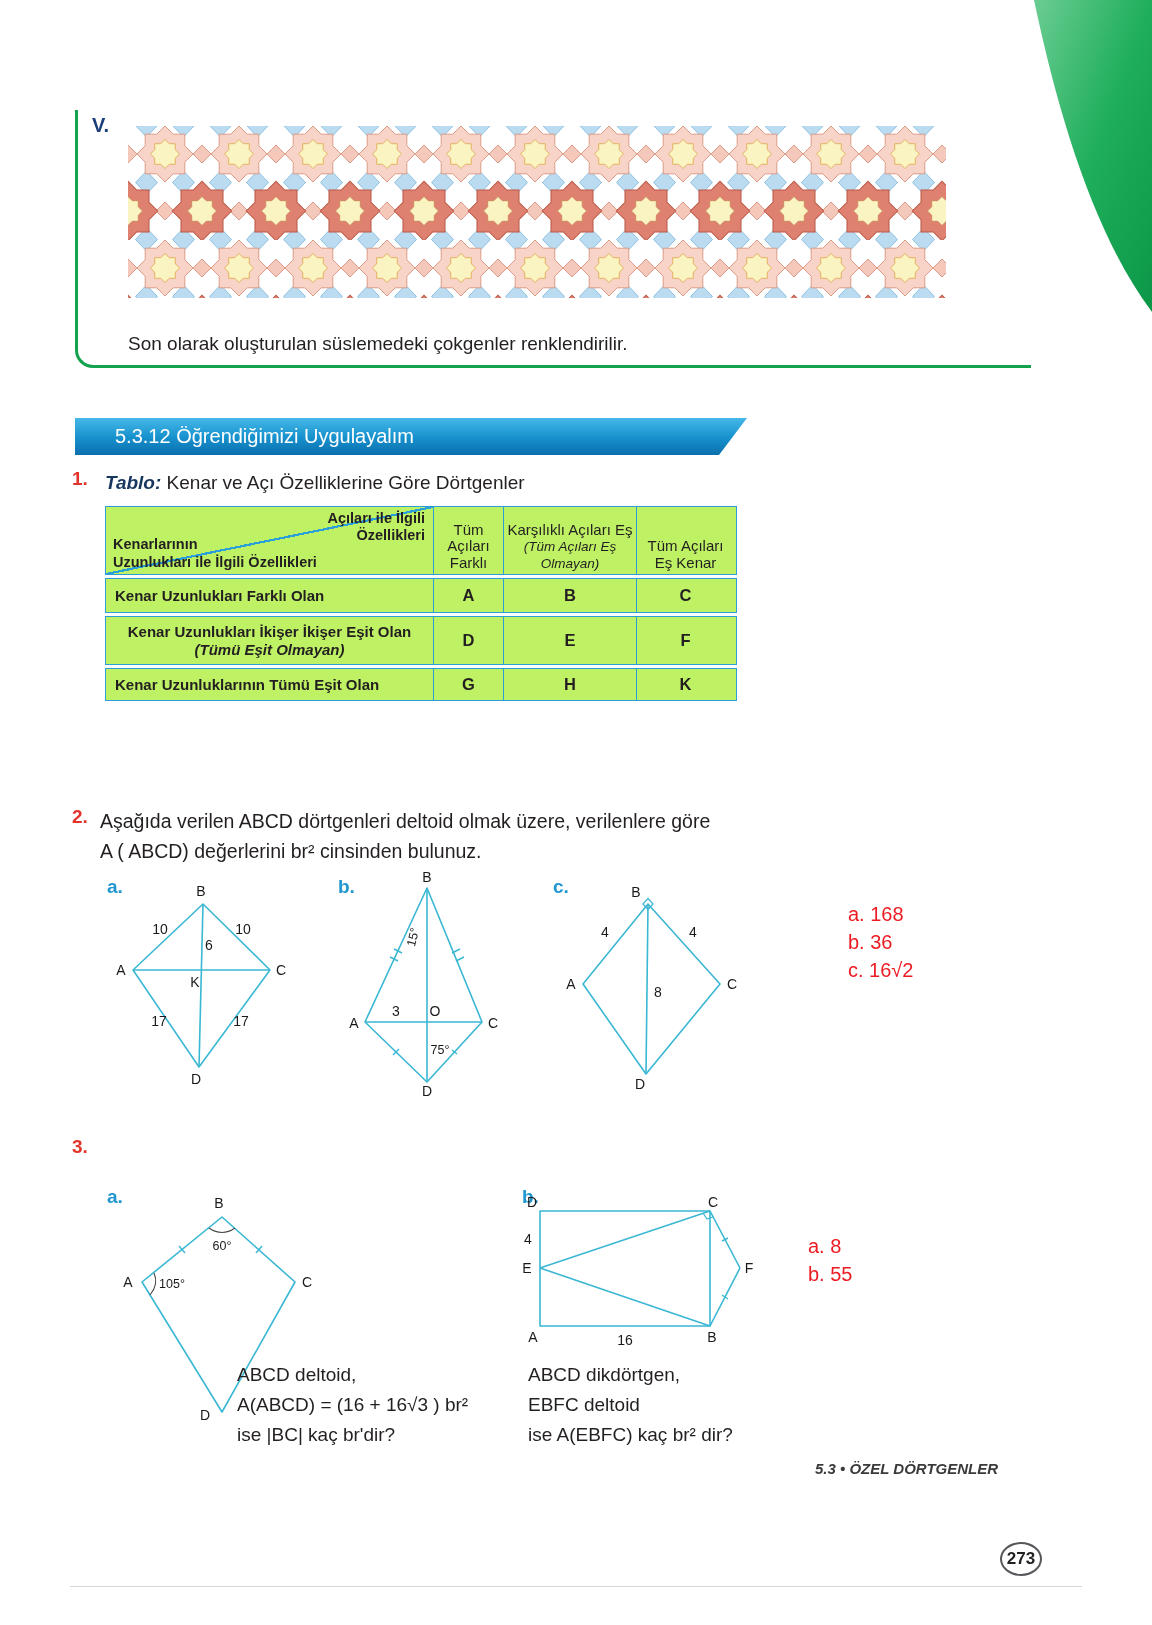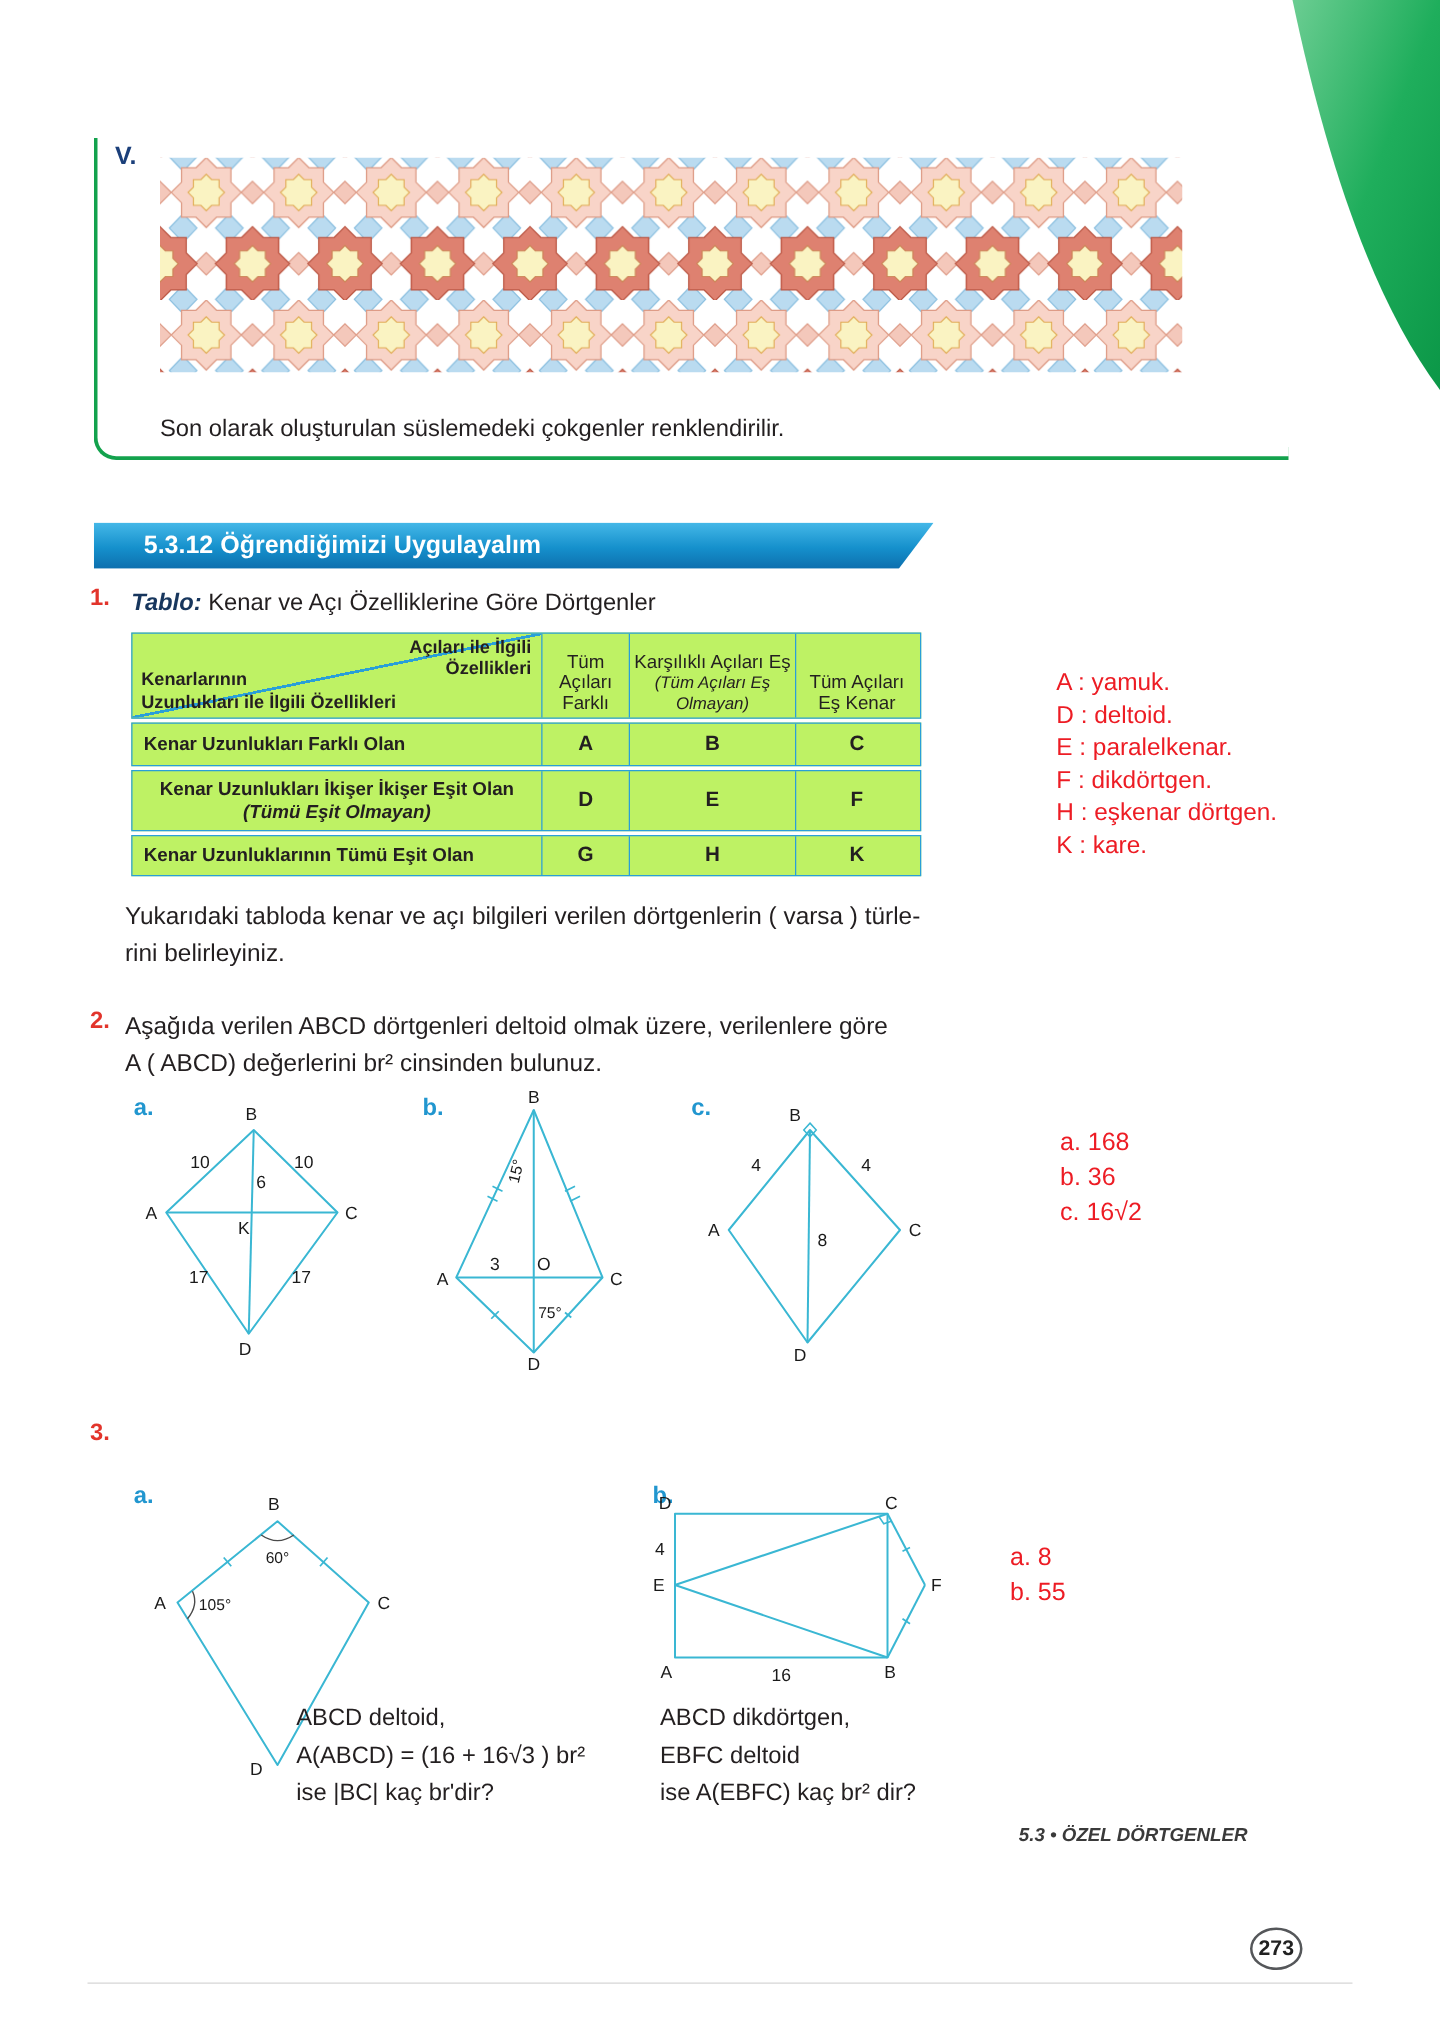--- a/index.html
+++ b/index.html
@@ -15,21 +15,21 @@
           border-left:3px solid #13a24d; border-bottom:3px solid #13a24d;
           border-bottom-left-radius:18px; }
   .vlabel { position:absolute; left:14px; top:4px; font-weight:bold; font-size:20px; color:#1b3f7a; }
   .tess { position:absolute; left:50px; top:16px; }
   .vcaption { position:absolute; left:50px; top:223px; font-size:19px; }
 
   
   .banner { position:absolute; left:75px; top:418px; width:672px; height:37px;
             background:linear-gradient(180deg,#45b8e8 0%,#1590cc 55%,#0d6fae 100%);
             clip-path:polygon(0 0,100% 0,calc(100% - 28px) 100%,0 100%); }
-  .banner-title { line-height:37px; padding-left:40px; color:#fff; font-weight:bold; font-size:20px; }
+  .banner-title { line-height:37px; padding-left:40px; color:#fff; font-weight:normal; font-size:20px; }
 
   .qnum { position:absolute; color:#e2342b; font-weight:bold; font-size:19px; }
   .qtext { position:absolute; font-size:19.5px; line-height:30px; white-space:pre-line; }
   .tablo { color:#17365d; font-weight:bold; font-style:italic; }
   .q1intro { position:absolute; left:105px; top:472px; font-size:19px; }
 
   
   .qtable { position:absolute; left:105px; top:506px; width:632px; }
   .trow { display:flex; border:1.5px solid #2a9fd8; margin-bottom:3px; background:#bef264; }
   .trow.head .tc { height:67px; }
@@ -178,31 +178,21 @@
     <div class="trow r3">
       <div class="tc lab">
           <div class="labin"><span>Kenar Uzunluklarının Tümü Eşit Olan</span></div>
         </div>
       <div class="tc c1 val">G</div>
       <div class="tc c2 val">H</div>
       <div class="tc c3 val">K</div>
     </div>
   </div>
 
-  <div class="answers a1">
-    <div>A : yamuk.</div>
-    <div>D : deltoid.</div>
-    <div>E : paralelkenar.</div>
-    <div>F : dikdörtgen.</div>
-    <div>H : eşkenar dörtgen.</div>
-    <div>K : kare.</div>
-  </div>
-
-  <div class="qtext" style="left:100px;top:718px;width:700px">Yukarıdaki tabloda kenar ve açı bilgileri verilen dörtgenlerin ( varsa ) türle-
-rini belirleyiniz.</div>
+
 
   <div class="qnum" style="left:72px;top:806px">2.</div>
   <div class="qtext" style="left:100px;top:806px;width:720px">Aşağıda verilen ABCD dörtgenleri deltoid olmak üzere, verilenlere göre
 A ( ABCD) değerlerini br² cinsinden bulunuz.</div>
 
   <div class="figlabel" style="left:107px;top:876px">a.</div>
   <svg class="fig" style="left:95px;top:882px" width="200" height="215" viewBox="0 0 200 215">
     <g class="edges">
       <polygon points="108,22 175,88 104,185 38,88"></polygon>
       <line x1="38" y1="88" x2="175" y2="88"></line>

